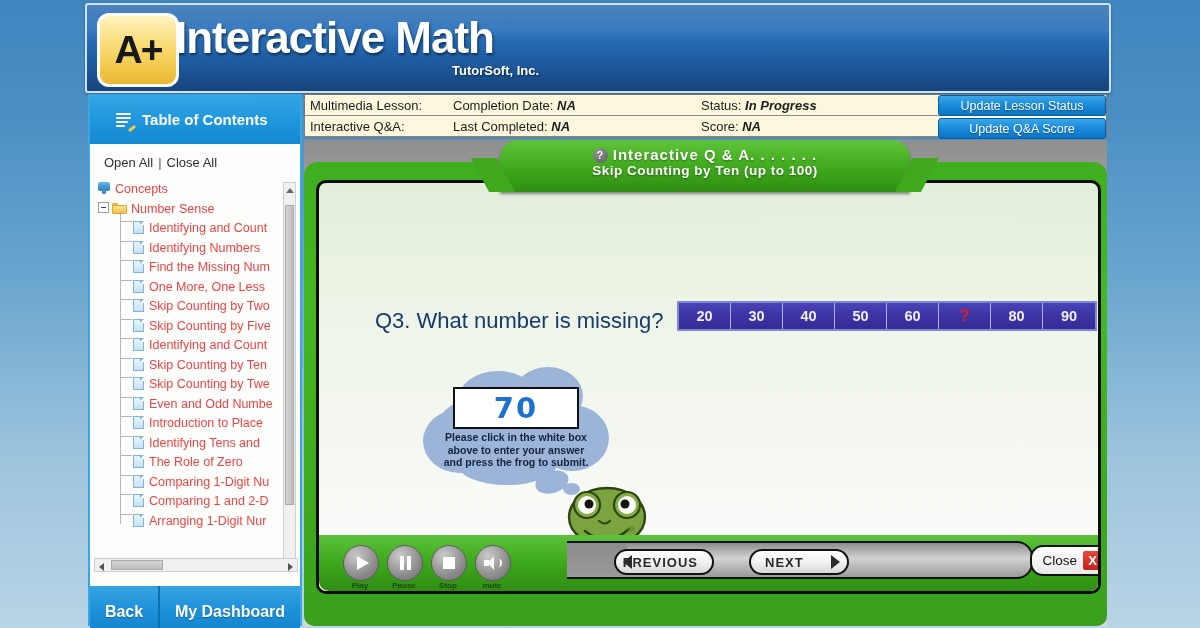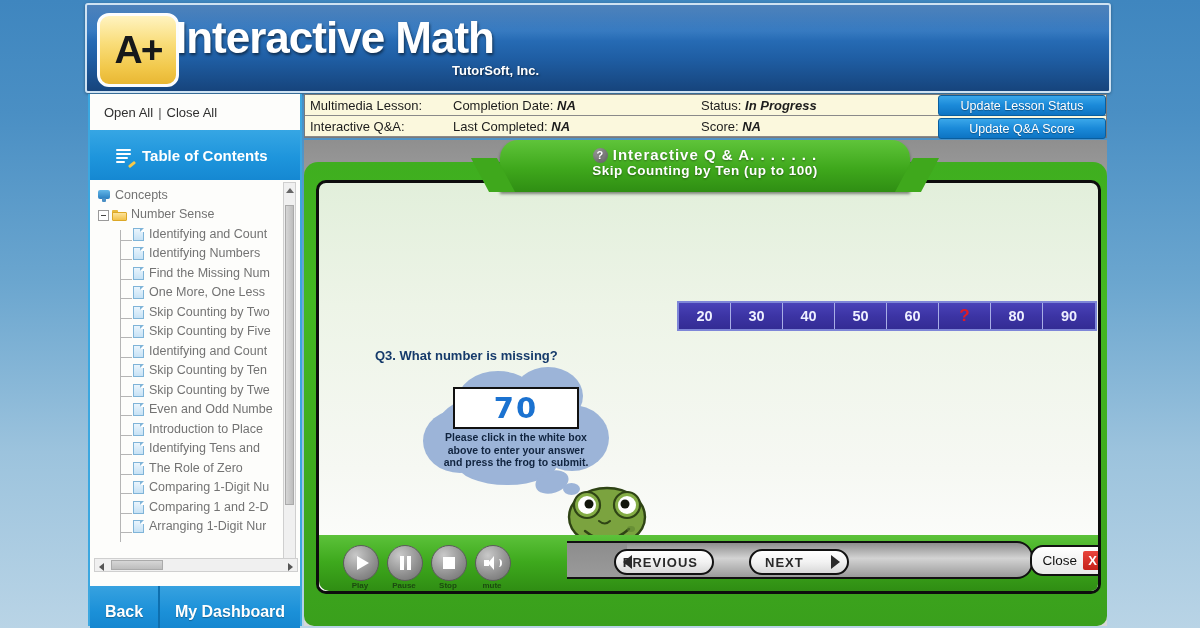--- a/index.html
+++ b/index.html
@@ -65,22 +65,22 @@
     height:36px;display:flex;align-items:center;padding-left:14px;
     font-size:13px;color:#303030;background:#fdfdfb;
   }
   #toc-links span{cursor:pointer;}
   #toc-links .sep{margin:0 5px;color:#555;}
 
   #tree-wrap{
     position:absolute;left:4px;top:88px;width:204px;height:390px;
     background:#fdfdfb;overflow:hidden;
   }
-  .tree-row{display:flex;align-items:flex-end;height:19.5px;white-space:nowrap;
-            font-size:12.5px;color:#737373;padding-left:4px;}
+  .tree-row{display:flex;align-items:flex-start;height:19.5px;white-space:nowrap;
+            font-size:12.5px;color:#ef4444;padding-left:4px;}
   .tree-row.lvl0{padding-left:4px;}
   .tree-row.lvl1{padding-left:4px;}
   .tree-row.lvl2{padding-left:26px;}
   .ico-monitor{width:12px;height:12px;margin-right:5px;position:relative;flex:none;}
   .ico-monitor:before{content:"";position:absolute;left:0;top:0;width:12px;height:9px;
     background:linear-gradient(180deg,#63b7e8,#2a7fc0);border-radius:2px;}
   .ico-monitor:after{content:"";position:absolute;left:4px;top:8px;width:4px;height:4px;
     background:#4a8fc4;border-radius:1px;}
   .ico-expand{width:11px;height:11px;margin-right:3px;flex:none;border:1px solid #9a9a9a;
     background:#fff;position:relative;box-sizing:border-box;}
@@ -179,21 +179,21 @@
     color:#fff;font-size:11px;line-height:15px;text-align:center;font-weight:bold;
     vertical-align:1px;margin-right:5px;}
 
   #stage{
     position:absolute;left:12px;top:40px;width:779px;height:408px;
     background:linear-gradient(180deg,#e2efdb 0%,#edf4e7 30%,#f6f8f3 70%,#ffffff 100%);
     border:3px solid #0d0d0d;border-radius:10px;overflow:hidden;
   }
 
   #question-text{
-    position:absolute;left:56px;top:125px;font-size:13px;font-weight:bold;color:#153a6b;margin-top:40px;
+    position:absolute;left:56px;top:125px;font-size:22px;font-weight:normal;color:#153a6b;
   }
   #seq-strip{
     position:absolute;left:358px;top:118px;display:flex;
     border:2px solid #7e86d8;
   }
   .seq-cell{
     width:52px;height:26px;display:flex;align-items:center;justify-content:center;
     background:linear-gradient(180deg,#4a43b8 0%,#3c34a4 50%,#332c94 100%);
     color:#eef0ff;font-size:14.5px;font-weight:bold;
     border-right:1px solid #a8aee6;box-sizing:border-box;
@@ -290,35 +290,35 @@
 <body>
 
 <div id="header-banner">
   <div id="logo-badge">A+</div>
   <div id="header-title">Interactive Math</div>
   <div id="header-subtitle">TutorSoft, Inc.</div>
 </div>
 
 <div id="sidebar">
 
-  <div id="toc-links">
-    <span>Open All</span>
-    <span class="sep">|</span>
-    <span>Close All</span>
-  </div>
-
   <div id="toc-header">
     <span class="toc-icon">
       <i></i>
         <i></i>
         <i></i>
         <i></i>
         <b></b>
     </span>
     <span class="label">Table of Contents</span>
+  </div>
+
+  <div id="toc-links">
+    <span>Open All</span>
+    <span class="sep">|</span>
+    <span>Close All</span>
   </div>
 
   <div id="tree-wrap">
       <div class="tree-row lvl0">
         <span class="ico-monitor"></span>
         <span class="tree-lbl">Concepts</span>
       </div>
       <div class="tree-row lvl1">
         <span class="ico-expand"></span>
         <span class="ico-folder"></span>

